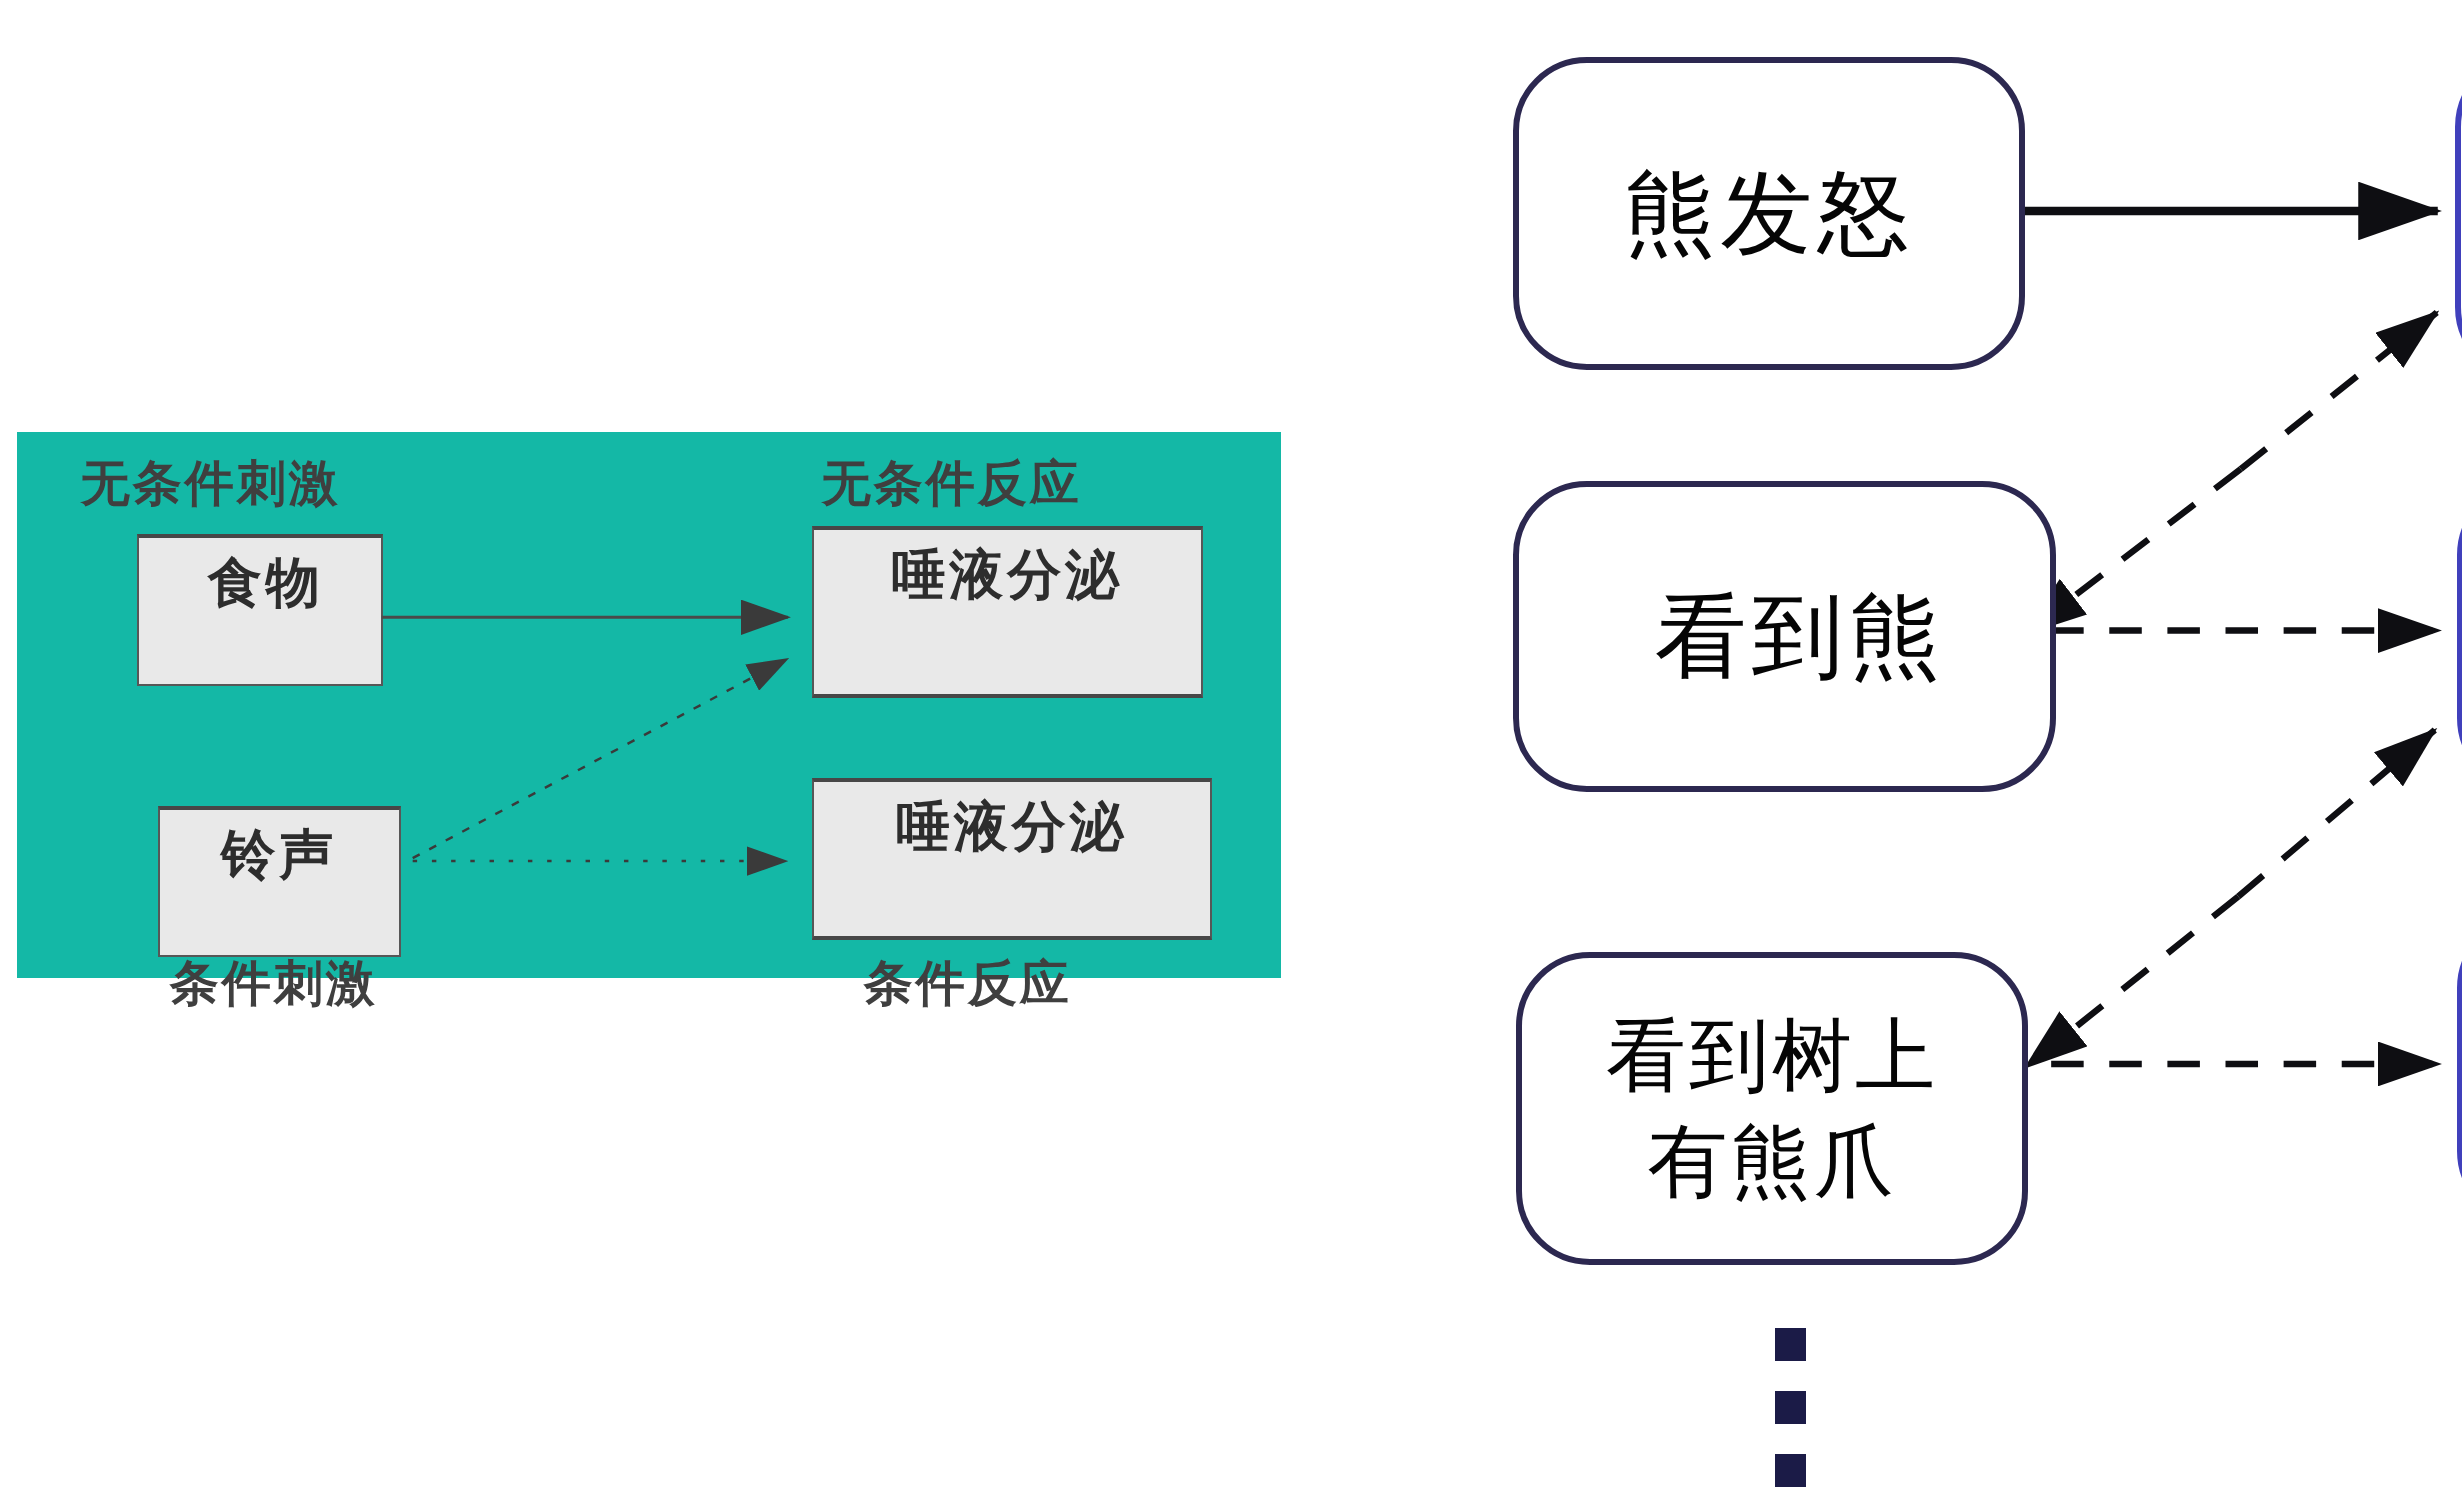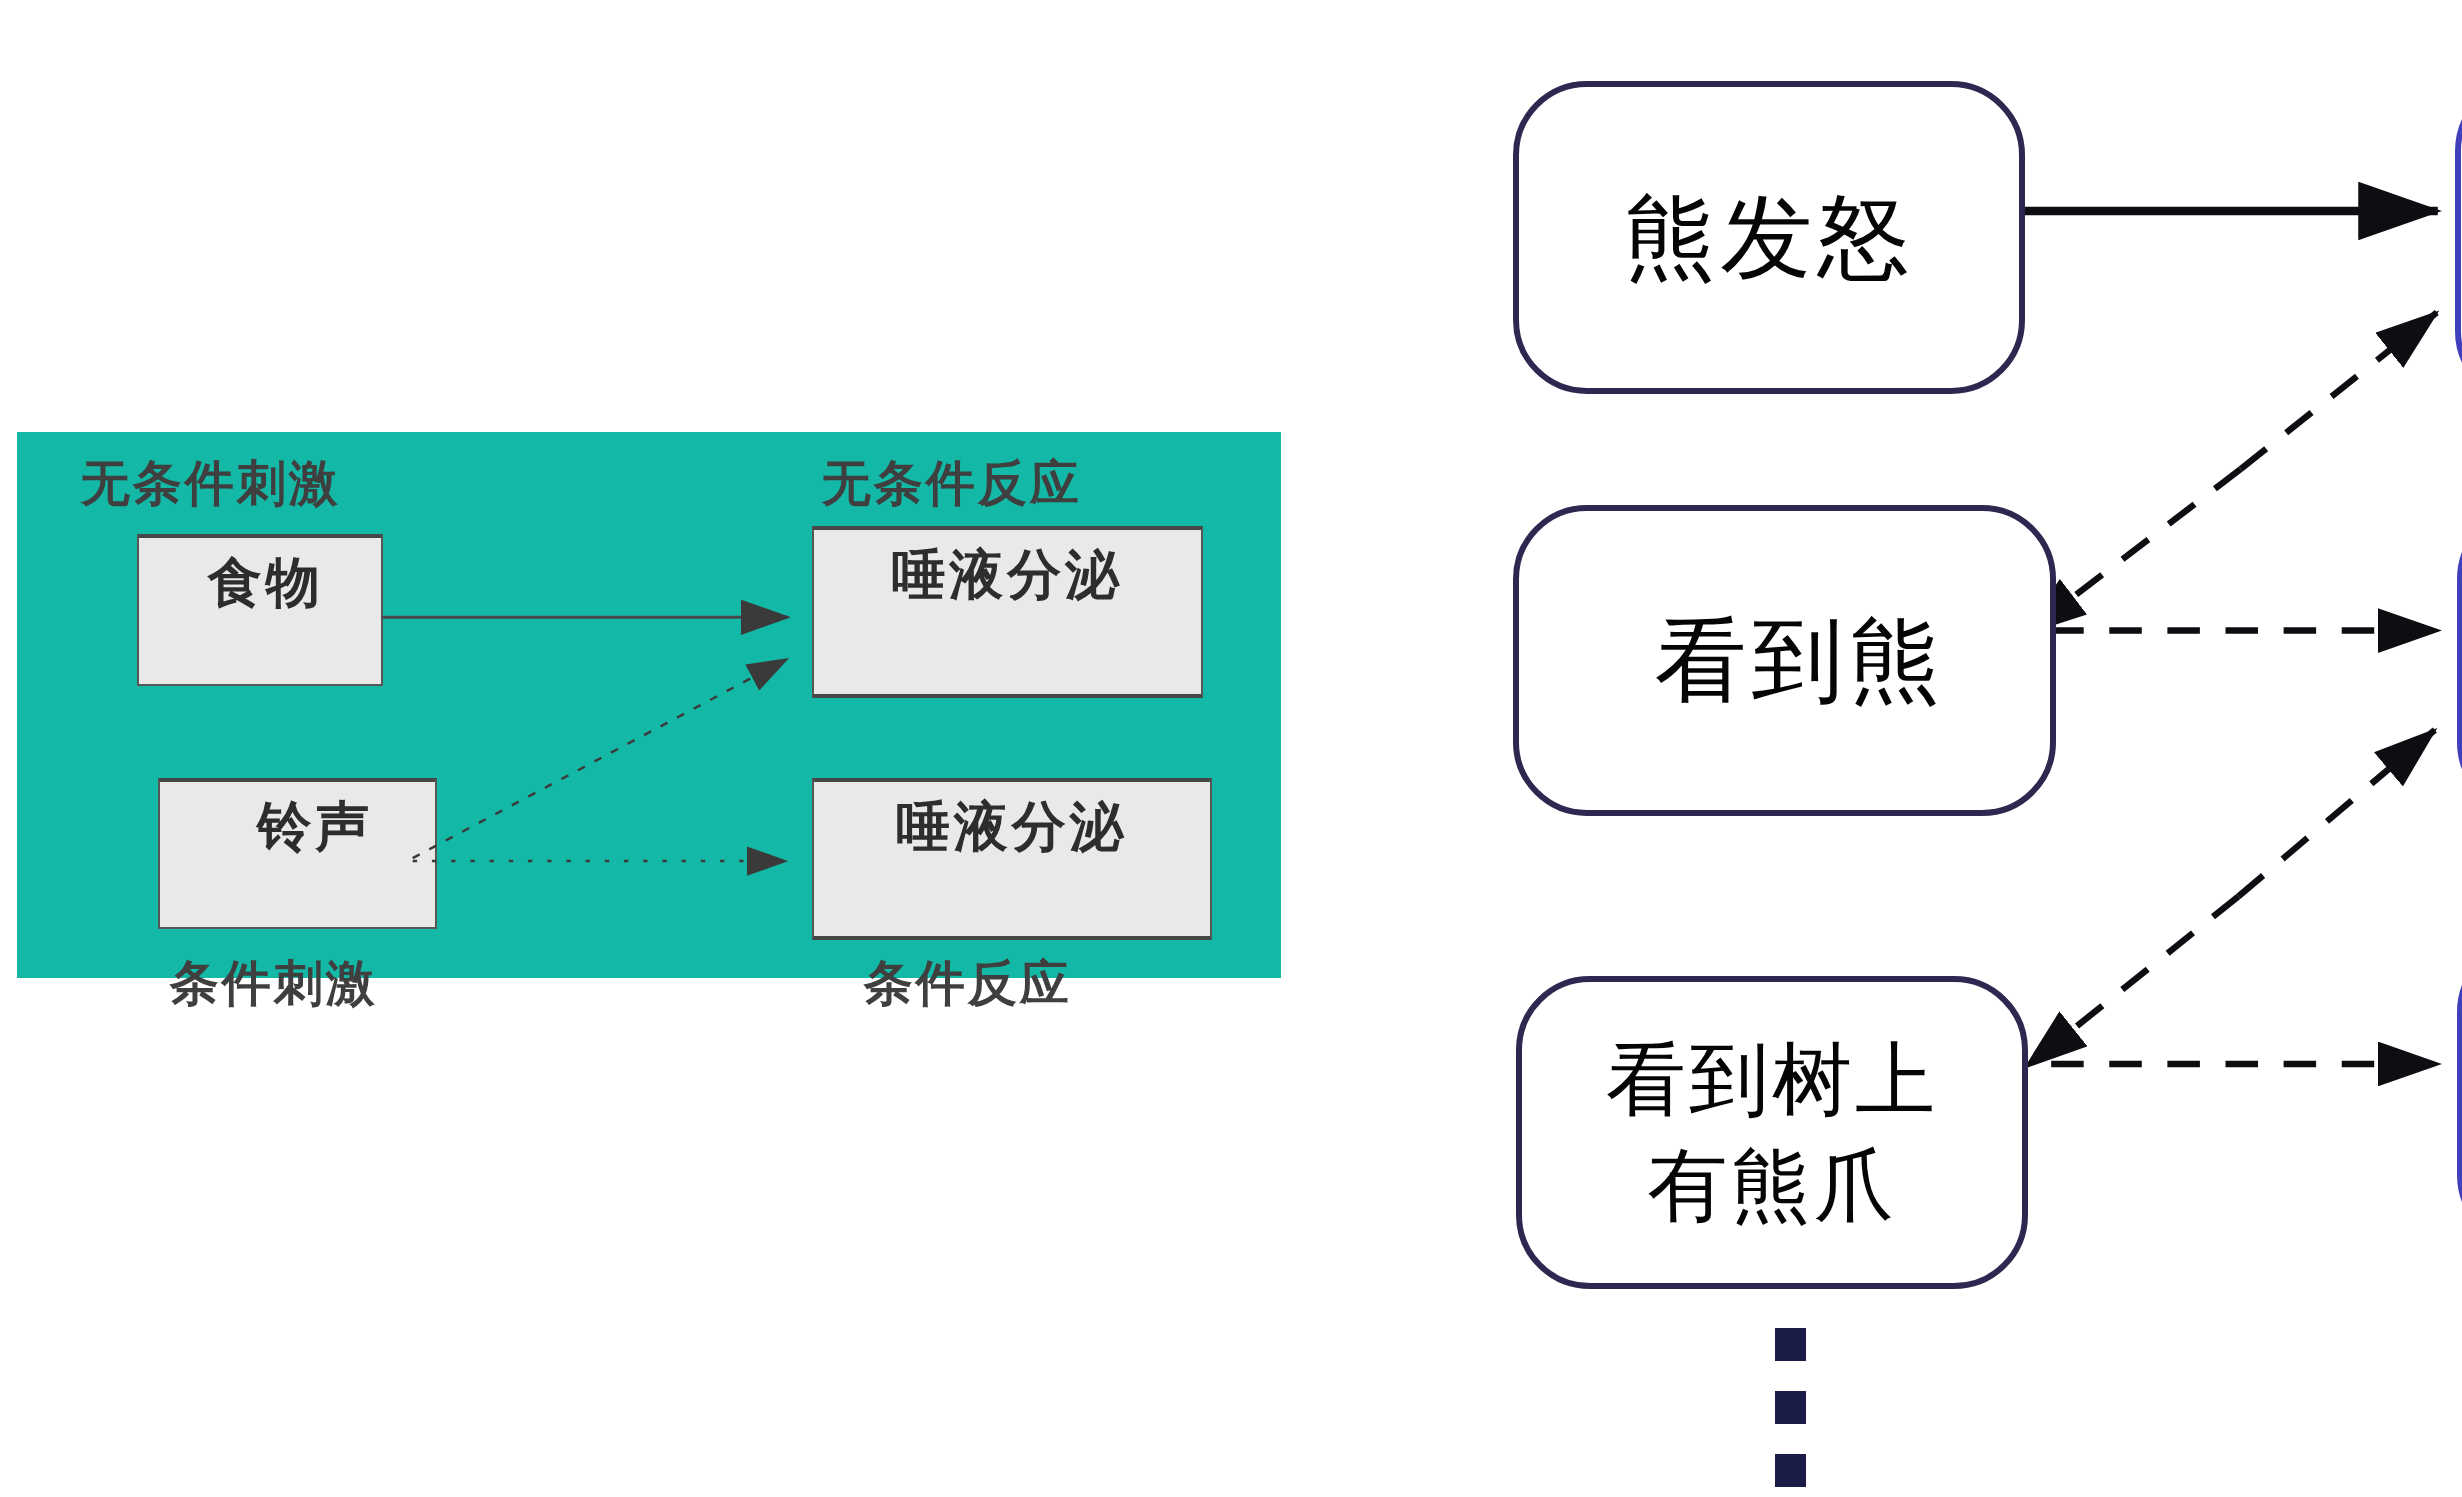--- a/index.html
+++ b/index.html
@@ -9,21 +9,21 @@
   .cc-panel{position:absolute;left:16.7px;top:432px;width:1264px;height:546px;background:#14b8a6;}
   .cc-label{position:absolute;color:#3f3f3f;font-size:49px;font-weight:700;line-height:1;
             letter-spacing:3px;white-space:nowrap;}
   .cc-box{position:absolute;border:2.5px solid #575757;border-top:4.9px solid #474747;
           background:#e9e9e9;color:#2d2d2d;font-size:54px;font-weight:700;
           text-align:center;letter-spacing:3.9px;}
   .cc-box.thickbottom{border-bottom:4.4px solid #474747;}
   .cc-box .t{display:block;margin-top:8.9px;}
   
   .rbox{position:absolute;background:#ffffff;border-radius:74px;display:flex;
-        align-items:center;justify-content:center;text-align:center;color:#050505;margin-top:24px;}
+        align-items:center;justify-content:center;text-align:center;color:#050505;}
   .state{border:6.9px solid #2c2850;font-size:92px;font-weight:500;letter-spacing:4.9px;}
   .state.two-line{font-size:80px;line-height:1.32;letter-spacing:3px;}
   .value{border:6.4px solid #4040bc;}
   
   .dot{position:absolute;width:30.5px;height:32.5px;}
   .dot.navy{background:#1b1b47;}
   svg.overlay{position:absolute;left:0;top:0;pointer-events:none;}
 </style>
 </head>
 <body>
@@ -35,21 +35,21 @@
     <div class="cc-label" style="left:805px;top:27px;">无条件反应</div>
     <div class="cc-label" style="left:153px;top:527px;">条件刺激</div>
     <div class="cc-label" style="left:847px;top:527px;">条件反应</div>
 
     <div class="cc-box" style="left:120px;top:102px;width:230px;height:146px;padding-left:12px;">
       <span class="t">食物</span>
     </div>
     <div class="cc-box thickbottom" style="left:795px;top:94px;width:387px;height:164px;">
       <span class="t">唾液分泌</span>
     </div>
-    <div class="cc-box" style="left:141px;top:346px;width:239px;height:145px;padding-left:36px;">
+    <div class="cc-box" style="left:141px;top:374px;width:239px;height:145px;">
       <span class="t">铃声</span>
     </div>
     <div class="cc-box thickbottom" style="left:795px;top:346px;width:396px;height:154px;">
       <span class="t">唾液分泌</span>
     </div>
   </div>
 
   <svg class="overlay" width="3306" height="1498" viewBox="0 0 6713 3041">
     <defs>
       <marker id="ah" markerUnits="strokeWidth" markerWidth="10" markerHeight="7" refX="9.5" refY="3.5" orient="auto">

